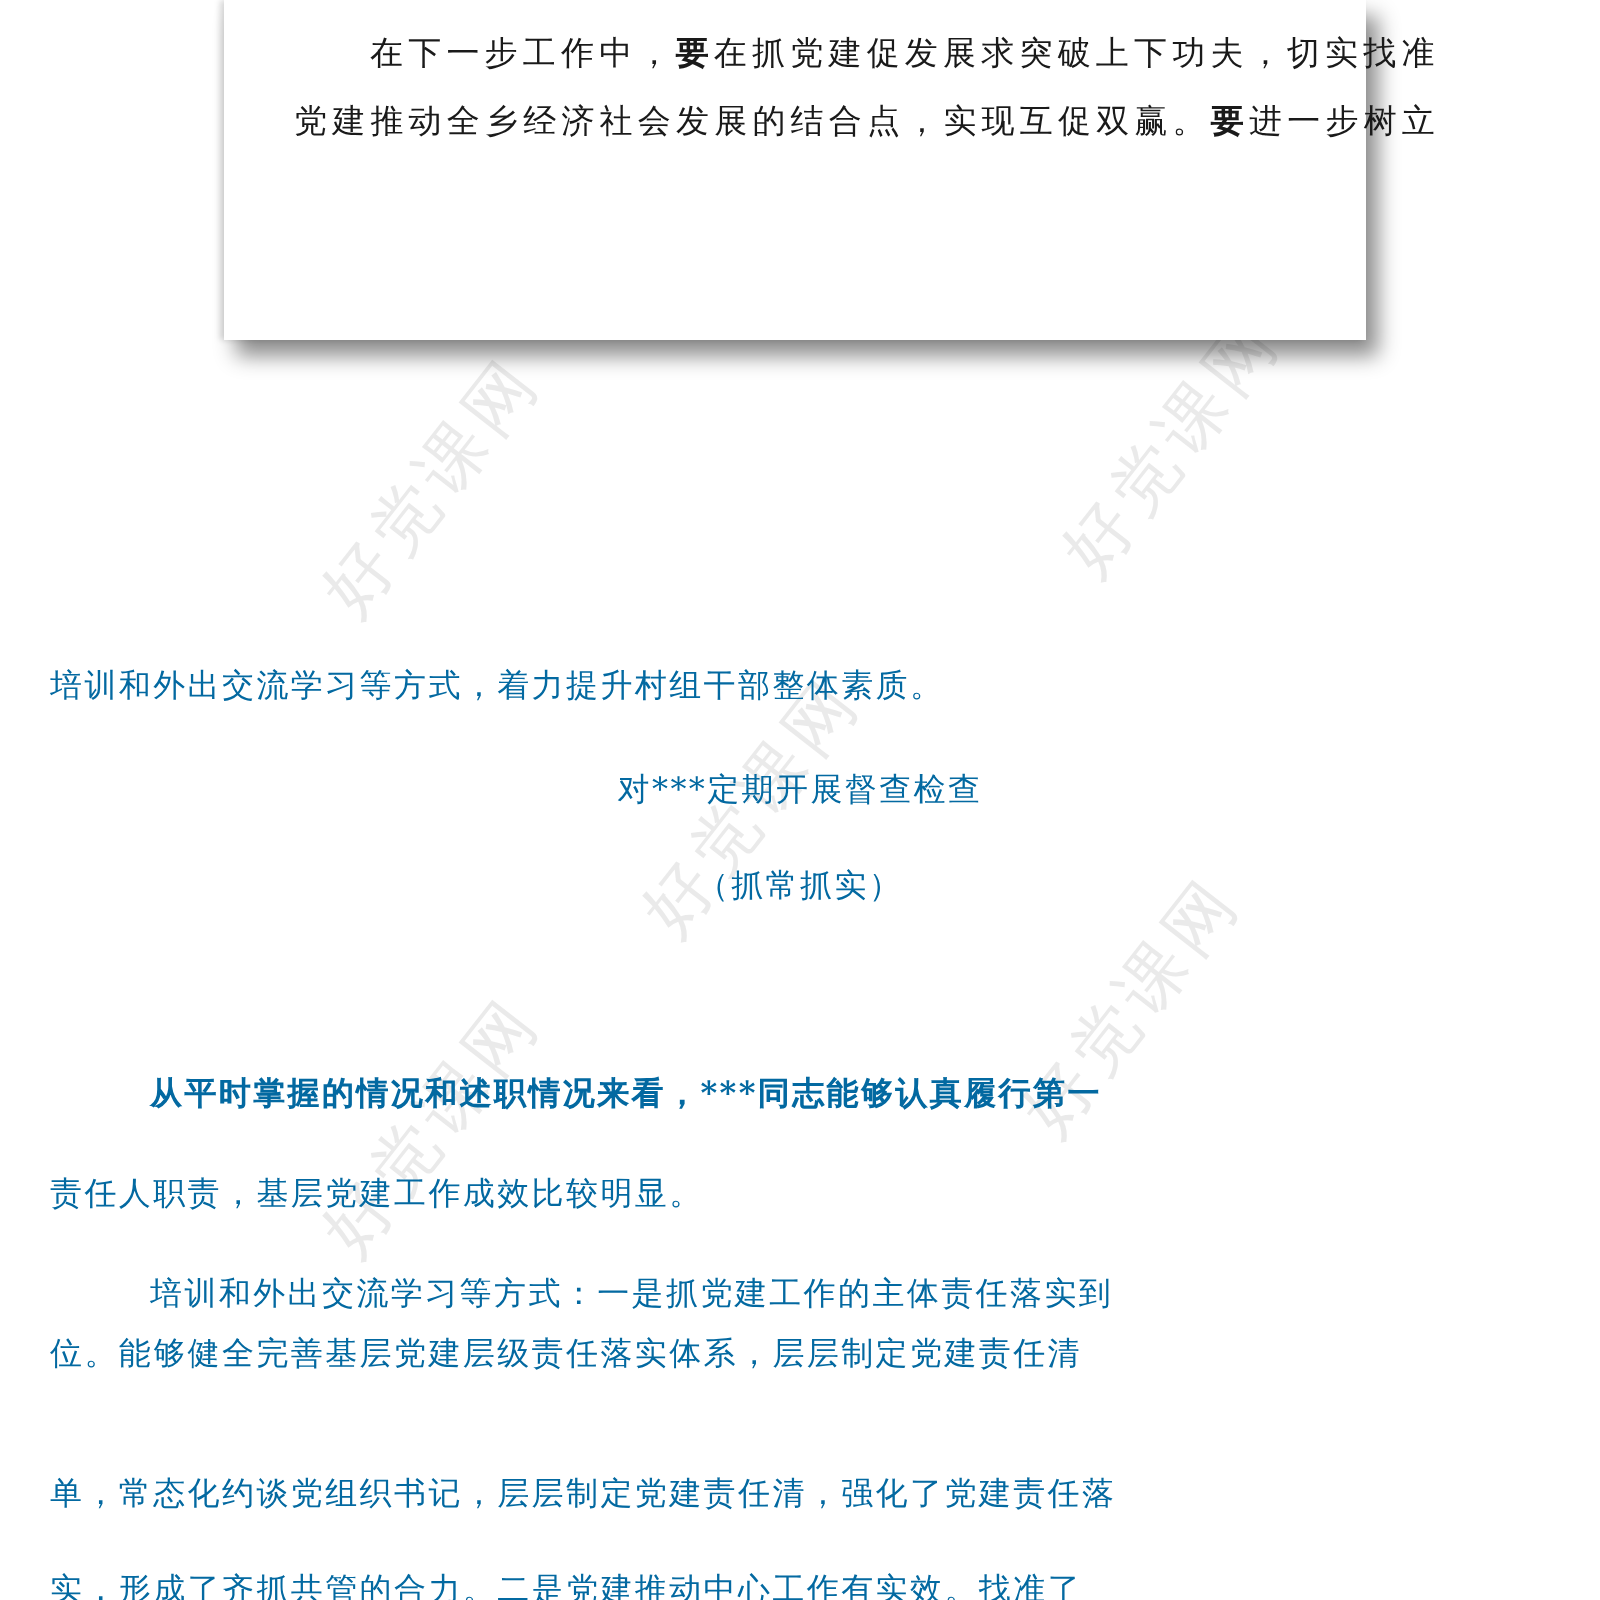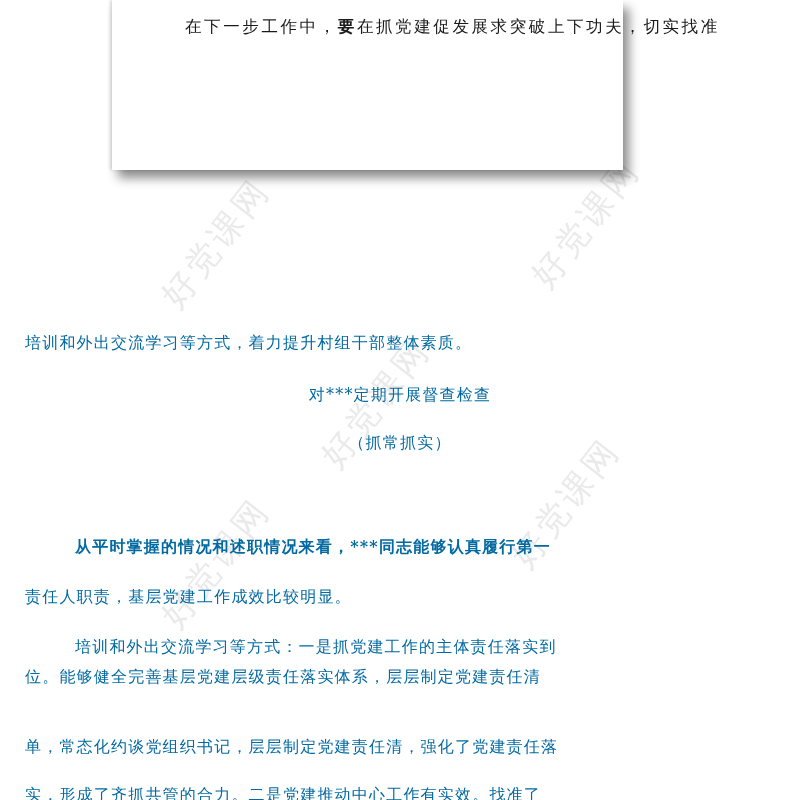--- a/index.html
+++ b/index.html
@@ -12,21 +12,21 @@
       height: 800px;
       position: relative;
       overflow: hidden;
       font-family: "DejaVu Serif", "Liberation Serif", serif;
       color: #111111;
     }
     .card {
       position: absolute;
       left: 112px;
       top: 0;
-      width: 511px;
+      width: 571px;
       height: 170px;
       background: #ffffff;
       box-shadow: 6px 8px 10px rgba(0,0,0,0.45), -2px 0 3px rgba(0,0,0,0.15);
       box-sizing: border-box;
       padding: 10px 18px 0 35px;
     }
     .card-line {
       font-size: 16.5px;
       line-height: 33.5px;
       letter-spacing: 2.6px;
@@ -74,20 +74,23 @@
 <div class="watermark" style="left:510px; top:200px;">好党课网</div>
 <div class="watermark" style="left:300px; top:380px;">好党课网</div>
 <div class="watermark" style="left:140px; top:540px;">好党课网</div>
 <div class="watermark" style="left:490px; top:480px;">好党课网</div>
 <div class="watermark" style="left:470px; top:20px;">好党课网</div>
 
 <div class="card">
   <div class="card-line indent">
     <span>在下一步工作中，</span><span class="em">要</span><span>在抓党建促发展求突破上下功夫，切实找准</span>
   </div>
+  <div class="card-line">
+    <span>党建推动全乡经济社会发展的结合点，实现互促双赢。</span><span class="em">要</span><span>进一步树立</span>
+  </div>
 </div>
 
 <div class="main">
   <div class="line" style="top:333px;">培训和外出交流学习等方式，着力提升村组干部整体素质。</div>
 
   <div class="line center" style="top:385px;">对***定期开展督查检查</div>
   <div class="line center" style="top:433px;">（抓常抓实）</div>
 
   <div class="line" style="top:537px; left:75px;font-weight:bold;">从平时掌握的情况和述职情况来看，***同志能够认真履行第一</div>
   <div class="line" style="top:587px;">责任人职责，基层党建工作成效比较明显。</div>

